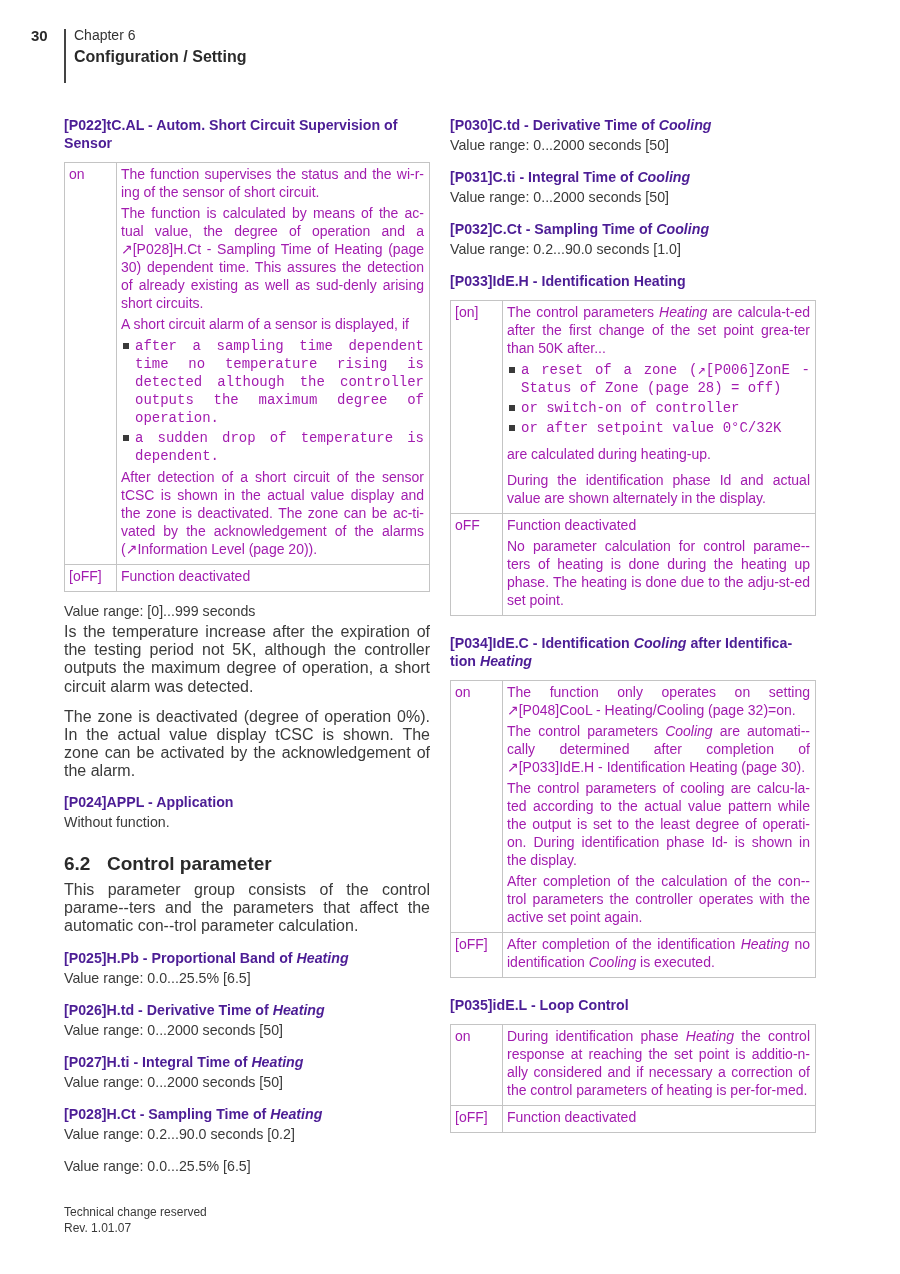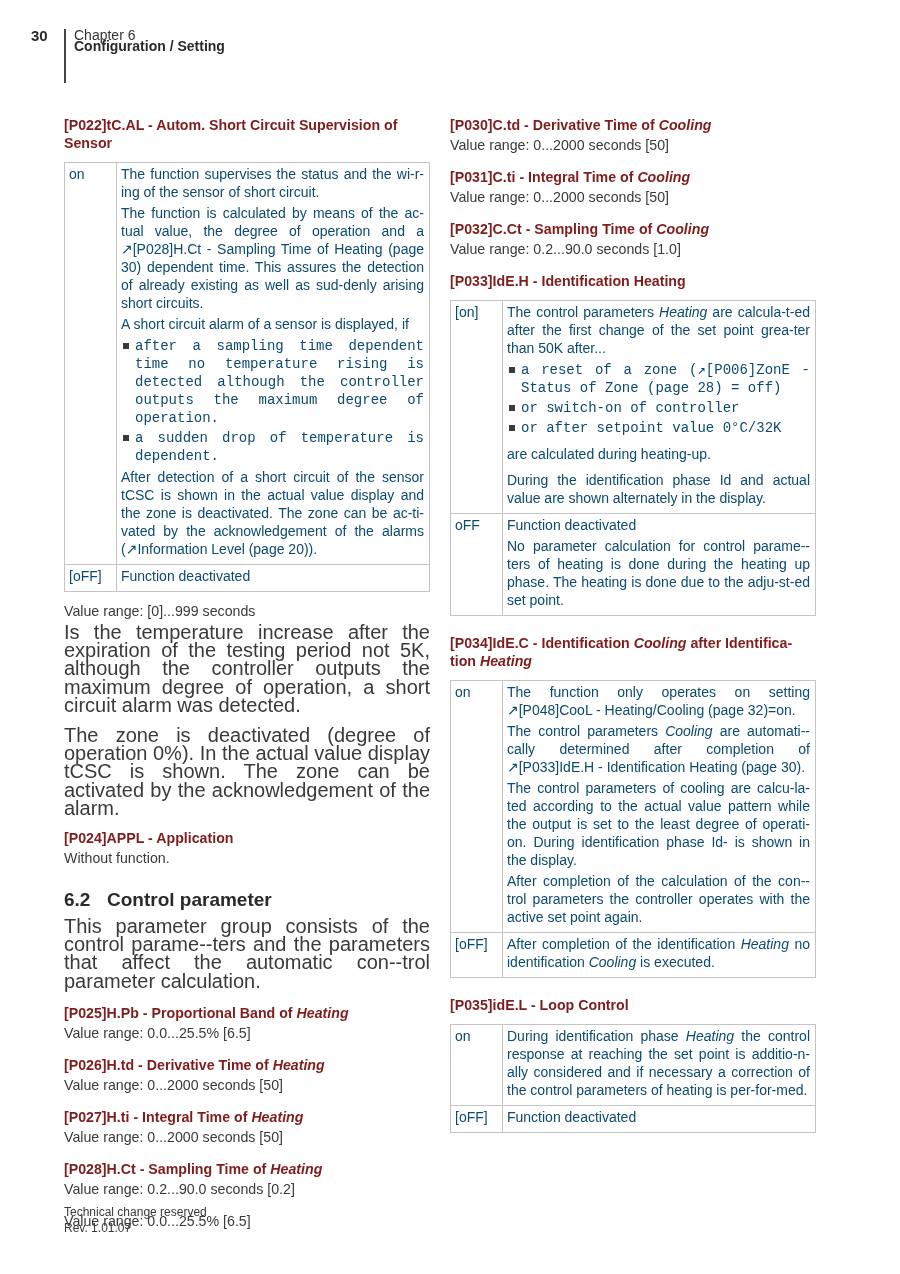--- a/index.html
+++ b/index.html
@@ -1,32 +1,32 @@
 <!DOCTYPE html>
 <html><head>
 <meta charset="utf-8">
 <style>
   html, body { margin: 0; padding: 0; background: #ffffff; }
   body { width: 900px; height: 1274px; position: relative; overflow: hidden;
          font-family: "Liberation Sans", sans-serif; color: #3a3a3a; }
   .page-num { position: absolute; left: 31px; top: 27px; font-size: 15px; font-weight: bold; color: #2a2a2a; }
   .header-bar { position: absolute; left: 64px; top: 29px; width: 2px; height: 54px; background: #444; }
   .header-chapter { position: absolute; left: 74px; top: 27px; font-size: 14px; color: #333; }
-  .header-title { position: absolute; left: 74px; top: 38px; font-size: 14px; font-weight: bold; color: #2a2a2a; }
+  .header-title { position: absolute; left: 74px; top: 48px; font-size: 16px; font-weight: bold; color: #2a2a2a; }
 
   .col { position: absolute; top: 116px; width: 366px; }
   .col-left { left: 64px; }
   .col-right { left: 450px; }
 
-  .param-title { font-size: 14.2px; font-weight: bold; color: #7f1d1d; line-height: 18px; margin: 0 0 2px 0; }
+  .param-title { font-size: 14.2px; font-weight: bold; color: #4c1d95; line-height: 18px; margin: 0 0 2px 0; }
   .param-title i { font-style: italic; }
   .value-range { font-size: 14.2px; line-height: 18px; margin: 0 0 14px 0; color: #3a3a3a; }
-  p.body { font-size: 20px; line-height: 18.2px; margin: 0 0 12px 0; text-align: justify; color: #3a3a3a; }
+  p.body { font-size: 16px; line-height: 18.2px; margin: 0 0 12px 0; text-align: justify; color: #3a3a3a; }
 
-  table.opt { border-collapse: collapse; width: 366px; margin: 10px 0 10px 0; font-size: 14px; line-height: 18px; color: #0c4a6e; }
+  table.opt { border-collapse: collapse; width: 366px; margin: 10px 0 10px 0; font-size: 14px; line-height: 18px; color: #a21caf; }
   table.opt td { border: 1px solid #c4c4c4; vertical-align: top; padding: 2px 5px 3px 4px; }
   table.opt td.key { width: 42px; }
   table.opt td.desc { text-align: justify; }
   .desc p { margin: 0 0 3px 0; }
   .desc ul { list-style: none; margin: 4px 0 3px 0; padding: 0; }
   .desc li { position: relative; padding-left: 14px; margin-bottom: 2px; font-family: Liberation Mono, monospace; }
   .desc li::before { content: ""; position: absolute; left: 2px; top: 6px; width: 6px; height: 6px; background: #3a3a3a; }
   .gap { margin-top: 8px !important; }
 
   .section-heading { font-size: 19px; font-weight: bold; color: #2a2a2a; margin: 22px 0 6px 0; line-height: 22px; }

